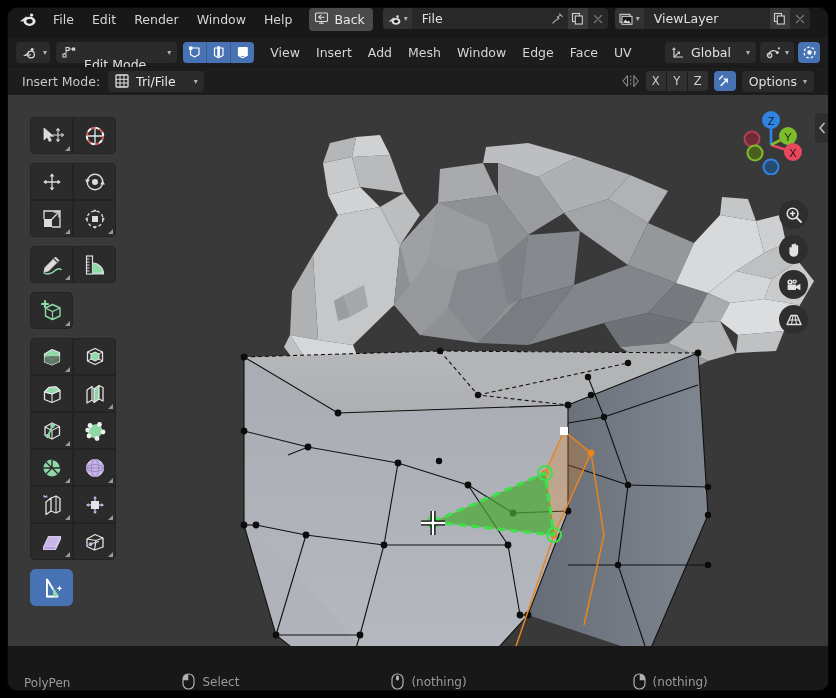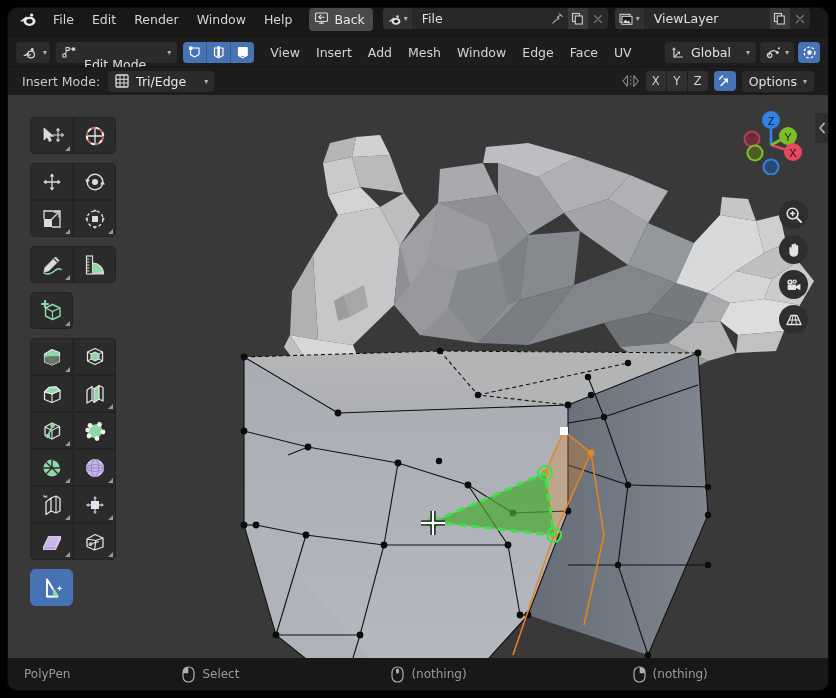--- a/index.html
+++ b/index.html
@@ -235,23 +235,23 @@
     width: 13px; height: 30px;
     background: #2e2e2e;
     border-radius: 4px 0 0 4px;
     display: flex; align-items: center; justify-content: center;
     z-index: 20;
   }
 
   
   .statusbar {
     position: absolute; left: 0; bottom: 0;
-    width: 820px; height: 32px;
+    width: 820px; height: 44px;
     background: #181818;
-    display: flex; align-items: center;
+    display: flex; align-items: flex-end;
     padding: 0 16px;
     box-sizing: border-box;
   }
   .st-text { color: #9a9a9a; font-size: 12px; }
   .st-item { display: flex; align-items: center; gap: 7px; }
   .st-gap1 { width: 112px; }
   .st-gap2 { width: 152px; }
   .st-gap3 { width: 166px; }
 </style>
 </head>
@@ -422,21 +422,21 @@
     </div>
   </div>
 
   <div class="tool-header">
     <span class="th-label">Insert Mode:</span>
     <div class="insert-drop">
       <svg width="16" height="16" viewBox="0 0 16 16">
         <rect x="2" y="2" width="12" height="12" rx="1" fill="none" stroke="#e0e0e0" stroke-width="1.3"></rect>
         <path d="M2 6.3 H14 M2 10 H14 M6 2 V14 M10 2 V14" stroke="#e0e0e0" stroke-width="1"></path>
       </svg>
-      <span class="itext">Tri/Edge</span>
+      <span class="itext">Tri/File</span>
       <span class="chev" style="margin-left:12px;">▾</span>
     </div>
 
     <div style="flex:1"></div>
 
     <div class="mirror-icon-btn">
       <svg width="19" height="16" viewBox="0 0 19 16">
         <path d="M6.5 2.5 L2 8 L6.5 13.5 M6.5 2.5 L6.5 13.5" fill="none" stroke="#8d8d8d" stroke-width="1.1" stroke-linejoin="round"></path>
         <path d="M9.8 2.5 L9.8 13.5" stroke="#8d8d8d" stroke-width="1" stroke-dasharray="2 1.6"></path>
         <path d="M12.8 2.5 L17.3 8 L12.8 13.5 L12.8 2.5" fill="none" stroke="#8d8d8d" stroke-width="1.1" stroke-linejoin="round"></path>

